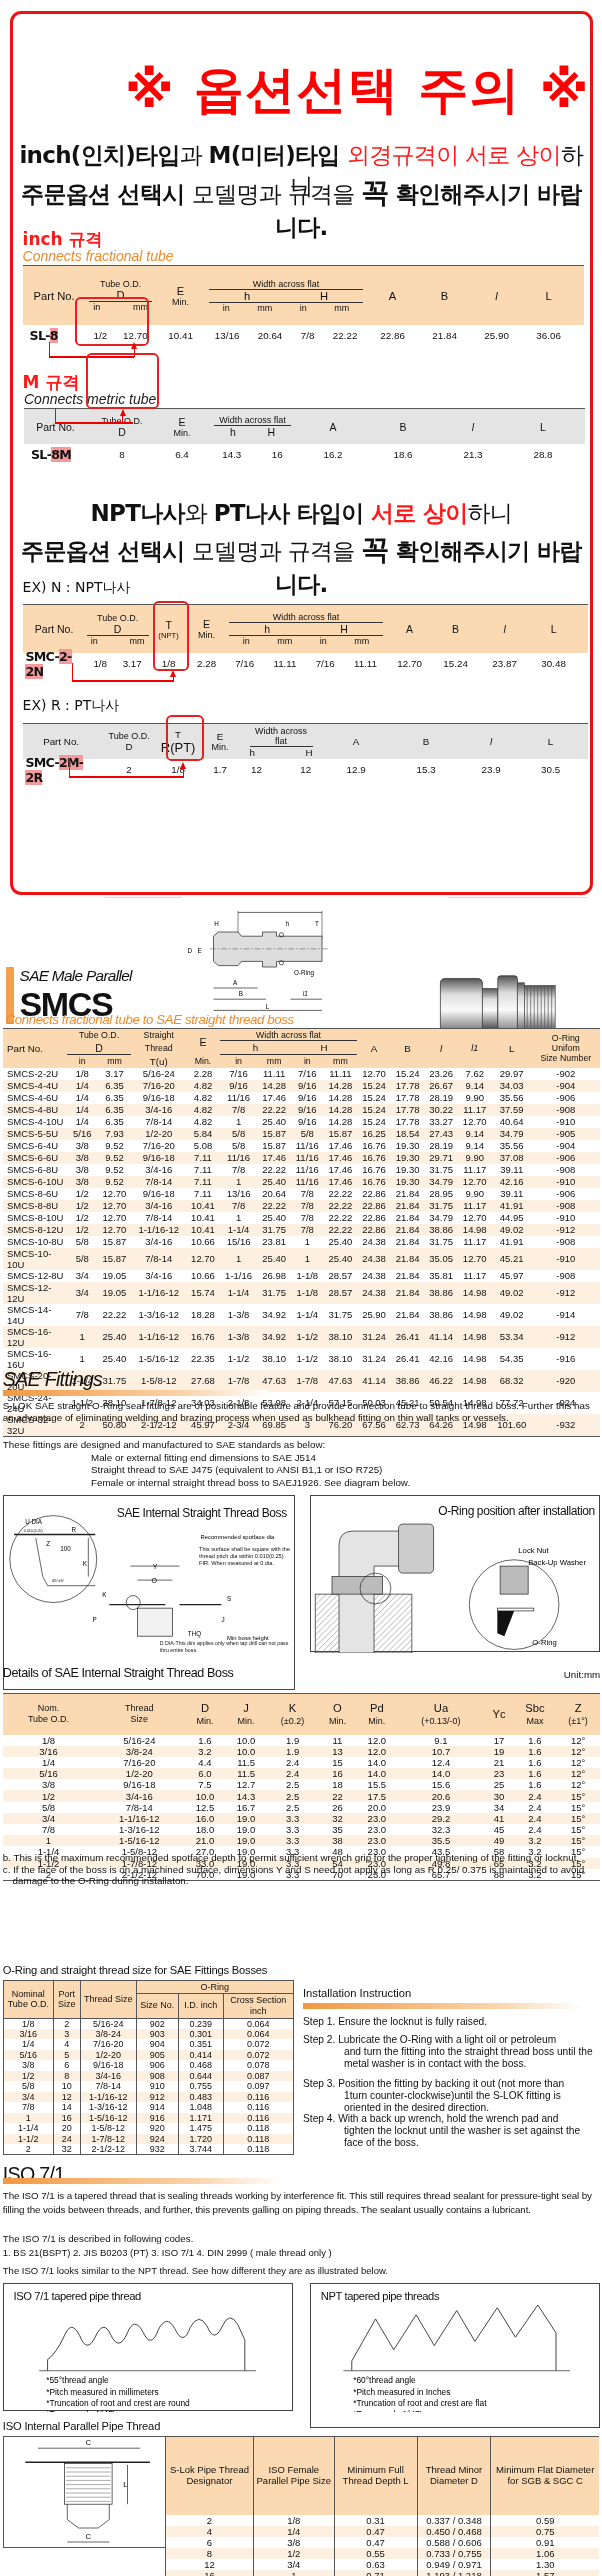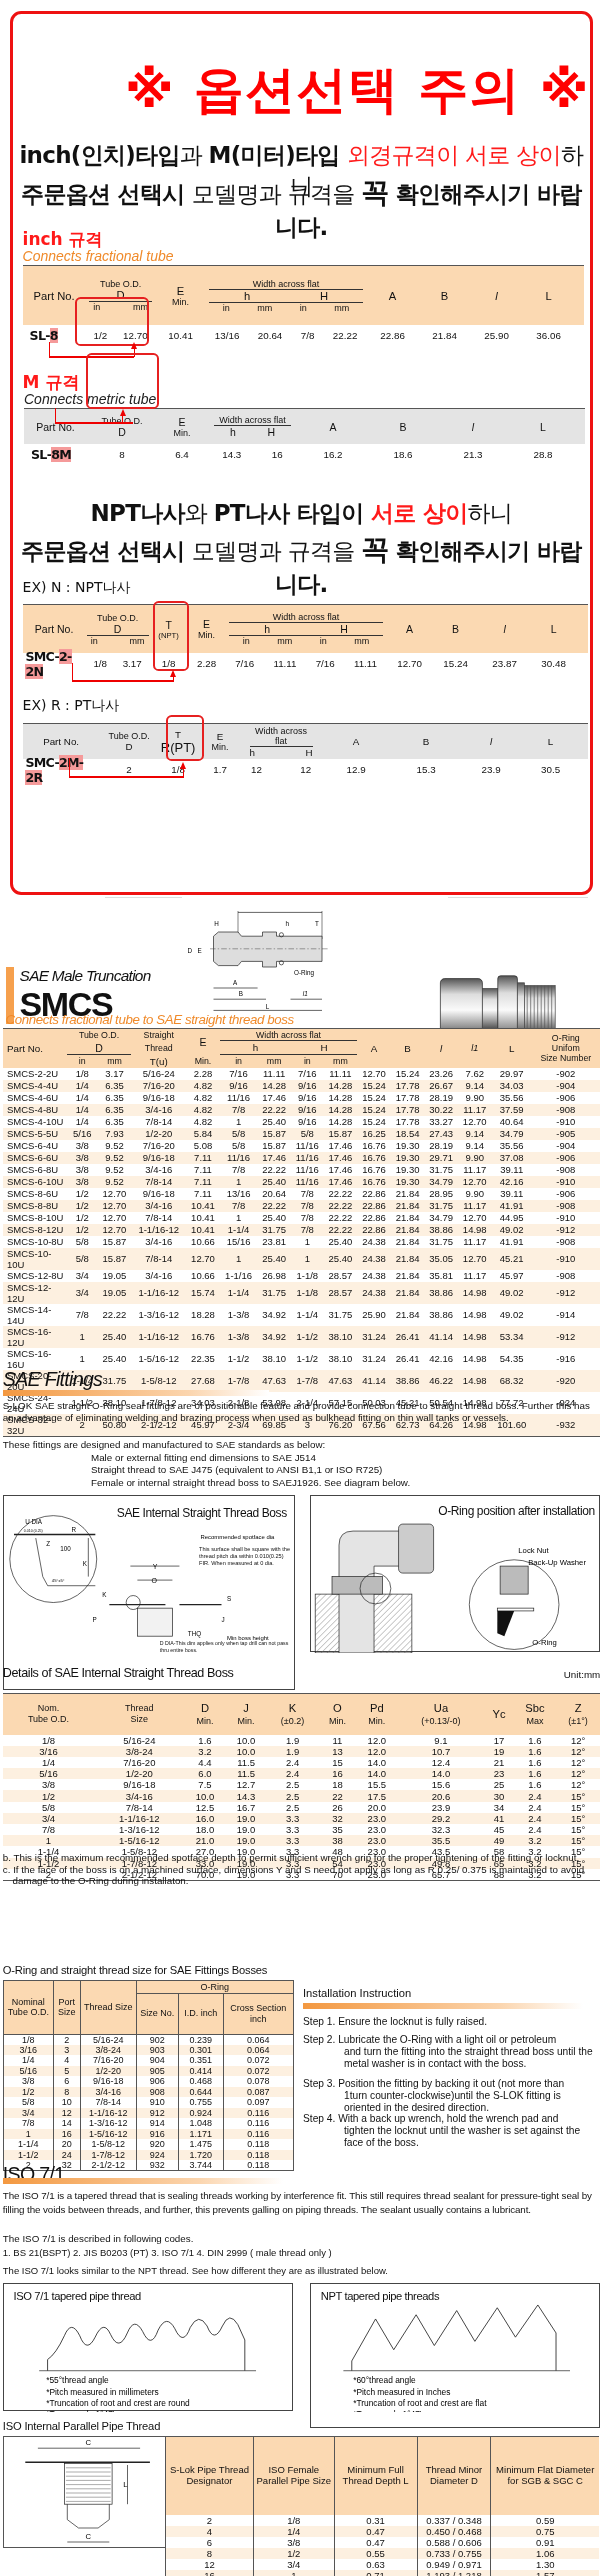--- a/index.html
+++ b/index.html
@@ -292,21 +292,21 @@
   <div class="redbox" style="left:153px;top:701px;width:38px;height:46px"></div>
   <div class="arrow-v" style="left:56px;top:744px;height:18px"></div>
   <div class="arrow-h" style="left:56px;top:762px;width:115px"></div>
   <div class="arrow-v" style="left:170px;top:754px;height:9.8px"></div>
   <div class="arrow-tip" style="left:167px;top:748px"></div>
 </div>
 
 <div style="position:absolute;left:105px;top:897px;width:77px;height:0.7px;background:#ddd"></div>
 <div style="position:absolute;left:448px;top:897px;width:140px;height:0.7px;background:#ddd"></div>
 <div class="smcs-bar"></div>
-<div class="smcs-sub">SAE Male Truncation</div>
+<div class="smcs-sub">SAE Male Parallel</div>
 <div class="smcs-main">SMCS</div>
 
 <svg style="left:182px;top:911px" width="154" height="105" viewBox="0 0 220 150">
   <line x1="80" y1="2" x2="200" y2="2" stroke="#222" stroke-width="1"></line>
   <line x1="80" y1="0" x2="80" y2="40" stroke="#222" stroke-width="0.8"></line>
   <line x1="200" y1="0" x2="200" y2="40" stroke="#222" stroke-width="0.8"></line>
   <text x="140" y="-2" font-size="9" font-style="italic" text-anchor="middle" font-family="Liberation Sans, sans-serif">l</text>
   <text x="46" y="22" font-size="9" font-family="Liberation Sans, sans-serif">H</text>
   <text x="148" y="22" font-size="9" font-family="Liberation Sans, sans-serif">h</text>
   <text x="190" y="22" font-size="9" font-family="Liberation Sans, sans-serif">T</text>
@@ -1102,21 +1102,21 @@
 <div style="position:absolute;left:2.8px;top:1964px;font-size:11.2px;letter-spacing:-0.2px">O-Ring and straight thread size for SAE Fittings Bosses</div>
 <table class="t-oring">
   <thead>
     <tr>
       <th rowspan="2" style="width:50px">Nominal Tube O.D.</th>
       <th rowspan="2" style="width:27px">Port Size</th>
       <th rowspan="2" style="width:56px">Thread Size</th>
       <th colspan="3" style="height:12.6px">O-Ring</th>
     </tr>
     <tr>
-      <th style="width:42px;height:41px">Size No.</th>
+      <th style="width:42px;height:25px">Size No.</th>
       <th style="width:45px">I.D. inch</th>
       <th>Cross Section inch</th>
     </tr>
   </thead>
   <tbody id="oring-body">
       <tr>
         <td>1/8</td>
         <td>2</td>
         <td>5/16-24</td>
         <td>902</td>
@@ -1169,21 +1169,21 @@
         <td>7/8-14</td>
         <td>910</td>
         <td>0.755</td>
         <td>0.097</td>
       </tr>
       <tr class="alt">
         <td>3/4</td>
         <td>12</td>
         <td>1-1/16-12</td>
         <td>912</td>
-        <td>0.924</td>
+        <td>0.483</td>
         <td>0.116</td>
       </tr>
       <tr>
         <td>7/8</td>
         <td>14</td>
         <td>1-3/16-12</td>
         <td>914</td>
         <td>1.048</td>
         <td>0.116</td>
       </tr>

